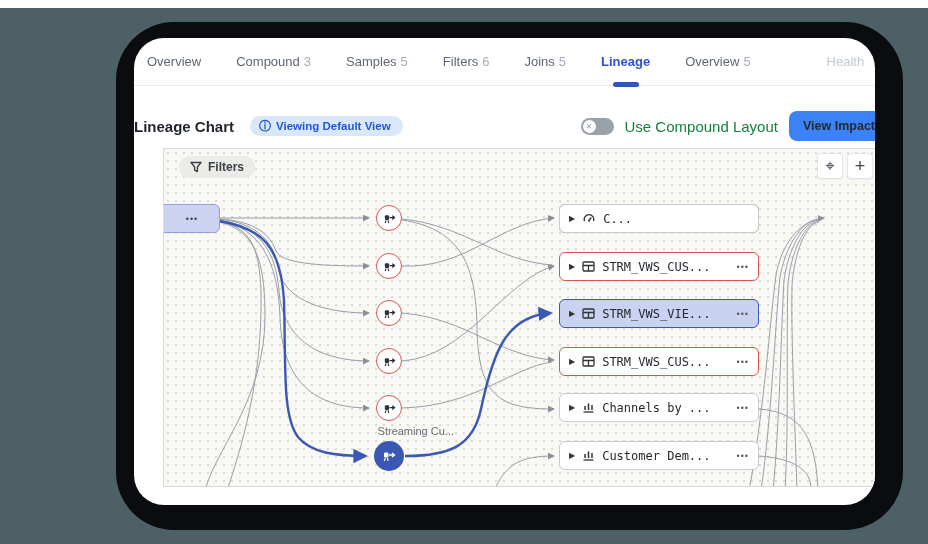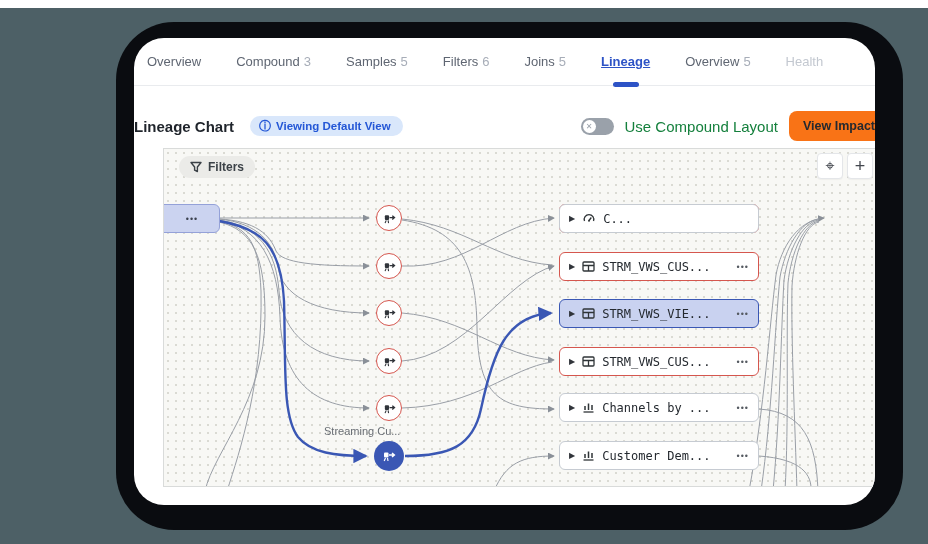--- a/index.html
+++ b/index.html
@@ -5,34 +5,34 @@
   * { margin:0; padding:0; box-sizing:border-box; }
   html,body { width:928px; height:544px; overflow:hidden; font-family:"Liberation Sans",sans-serif; background:#fff; }
   .backdrop { position:absolute; left:0; top:8px; width:928px; height:536px; background:#4d6066; }
   .shadow-ring { position:absolute; left:116px; top:22px; width:787px; height:508px; background:#0a0c10; border-radius:58px; }
   .card { position:absolute; left:134px; top:38px; width:741px; height:467px; background:#ffffff; border-radius:30px; overflow:hidden; }
 
   
   .tabbar { display:flex; align-items:center; gap:35px; height:48px; padding:0 0 0 13px; border-bottom:1px solid #e9ebee; }
   .tab { position:relative; font-size:13px; color:#5f6672; height:48px; display:flex; align-items:center; gap:4px; cursor:pointer; white-space:nowrap; }
   .tab .cnt { color:#a7adb8; }
-  .tab.active { color:#2d53c6; font-weight:700;text-decoration:underline; }
-  .tab.dim { color:#c3c8d0; }
+  .tab.active { color:#2d53c6; font-weight:700; }
+  .tab.dim { color:#c3c8d0;margin-left:41px; }
   .tab-underline { position:absolute; left:50%; transform:translateX(-50%); bottom:-1px; width:26px; height:5px; border-radius:3px; background:#2d53c6; }
 
   
   .chart-header { position:relative; height:32px; margin-top:24px; display:flex; align-items:center; }
   .chart-title { font-size:15px; font-weight:700; color:#1f242b; }
   .view-badge { margin-left:16px; display:flex; align-items:center; gap:5px; background:#d9e7fb; color:#2457d6; font-size:11.5px; font-weight:700; padding:4px 12px 4px 9px; border-radius:12px; cursor:pointer; }
   .info-glyph { font-size:12px; line-height:1; }
   .header-right { position:absolute; right:-14px; top:0; height:32px; display:flex; align-items:center; gap:11px; }
   .toggle { width:33px; height:17px; border-radius:9px; background:#9aa1aa; position:relative; cursor:pointer; flex:none; }
   .toggle-knob { position:absolute; left:2px; top:2px; width:13px; height:13px; border-radius:50%; background:#fff; color:#9aa1aa; font-size:8px; display:flex; align-items:center; justify-content:center; }
   .toggle-label { font-size:15px; color:#15803d; }
-  .view-impact-btn { background:#f97316; border:none; border-radius:8px; padding:8px 14px; font-size:12.5px; font-weight:700; color:#24292f; white-space:nowrap; cursor:pointer; font-family:"Liberation Sans",sans-serif; }
+  .view-impact-btn { background:#3b82f6; border:none; border-radius:8px; padding:8px 14px; font-size:12.5px; font-weight:700; color:#24292f; white-space:nowrap; cursor:pointer; font-family:"Liberation Sans",sans-serif; }
 
   
   .canvas { position:absolute; left:29px; top:110px; width:713px; height:339px;
     background:#f8f8f5; border:1px solid #d9dbda;
     background-image:radial-gradient(circle,#dadad3 1px,transparent 1.3px); background-size:8px 8px;
     overflow:hidden; }
   .edges { position:absolute; left:0; top:0; width:713px; height:339px; }
   .filters-chip { position:absolute; left:15px; top:7px; display:flex; align-items:center; gap:6px; background:#ebebe8; border-radius:12px; padding:4px 11px; cursor:pointer; }
   .filters-chip span { font-size:12px; font-weight:700; color:#3c4248; }
   .tool-btn { position:absolute; top:4px; width:26px; height:26px; background:#fff; border:1px solid #e4e6e9; border-radius:4px; display:flex; align-items:center; justify-content:center; font-size:16px; color:#42464d; cursor:pointer; box-shadow:0 1px 1px rgba(0,0,0,.04); }
@@ -45,21 +45,21 @@
   .node .menu { font-size:9px; color:#555a61; letter-spacing:1px; white-space:nowrap; }
   .node.red { border:1.4px solid #d5564e; width:200px; left:395px; }
   .node.graybrd { border:1.4px solid #c6cbd2; width:200px; left:395px; }
   .node.selected { background:#c9d2f0; border:1.6px solid #3a57b4; }
   .source-node { position:absolute; left:-14px; top:55px; width:70px; height:29px; background:#cbd3f0; border:1.5px solid #94a1d8; border-radius:6px; display:flex; align-items:center; justify-content:center; cursor:pointer; }
   .source-node .menu { font-size:9px; color:#3c4250; letter-spacing:1px; padding-left:14px; }
   .right-node { left:665px; width:90px; }
 
   .stream-circle { position:absolute; width:26px; height:26px; border-radius:50%; background:#fff; border:1.5px solid #d5564e; display:flex; align-items:center; justify-content:center; cursor:pointer; }
   .stream-circle.bluefill { width:30px; height:30px; background:#3a57b4; border:none; }
-  .streams-label { position:absolute; left:160px; top:276px; width:130px; text-align:left; font-size:11px; color:#696e74; }
+  .streams-label { position:absolute; left:160px; top:276px; width:130px; text-align:right; font-size:11px; color:#696e74; }
 </style>
 </head>
 <body>
 
 <div class="backdrop"></div>
 <div class="shadow-ring"></div>
 
 <div class="card">
 
   <div class="tabbar">

